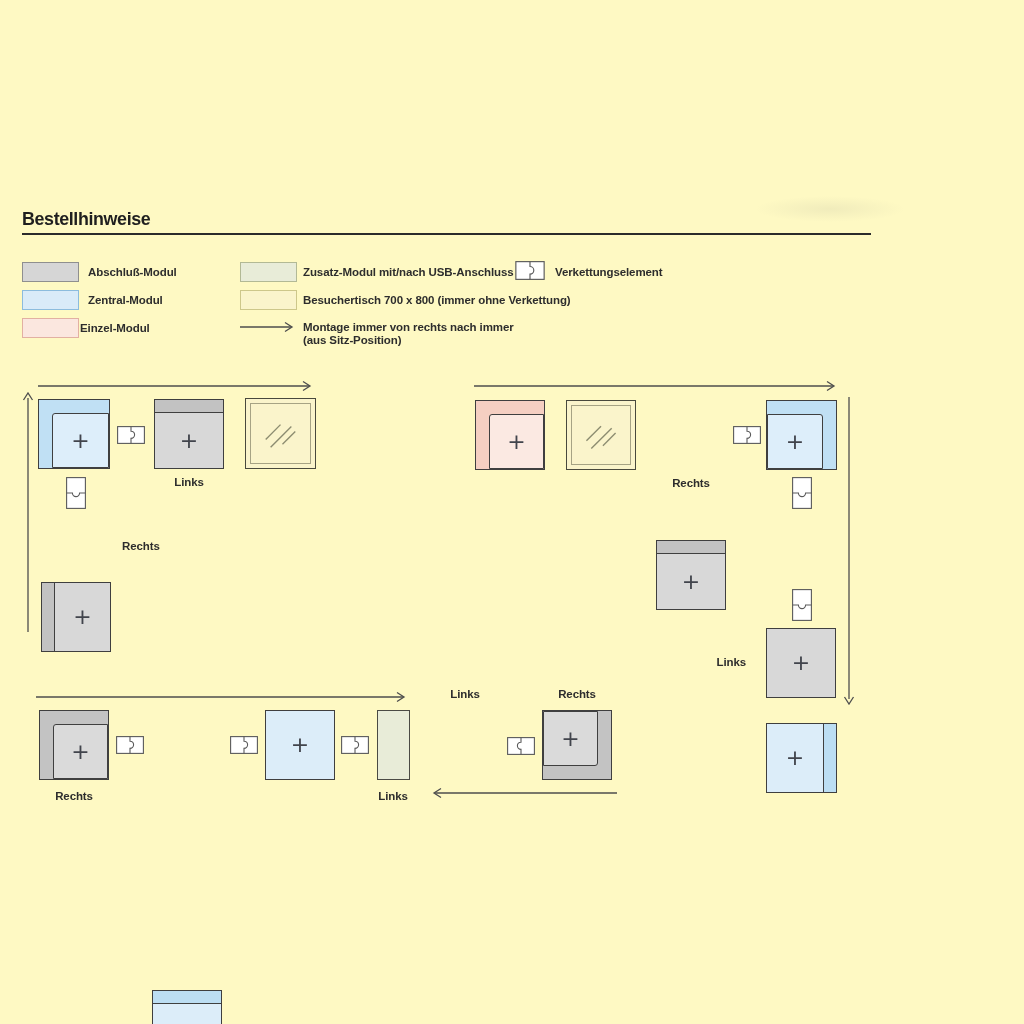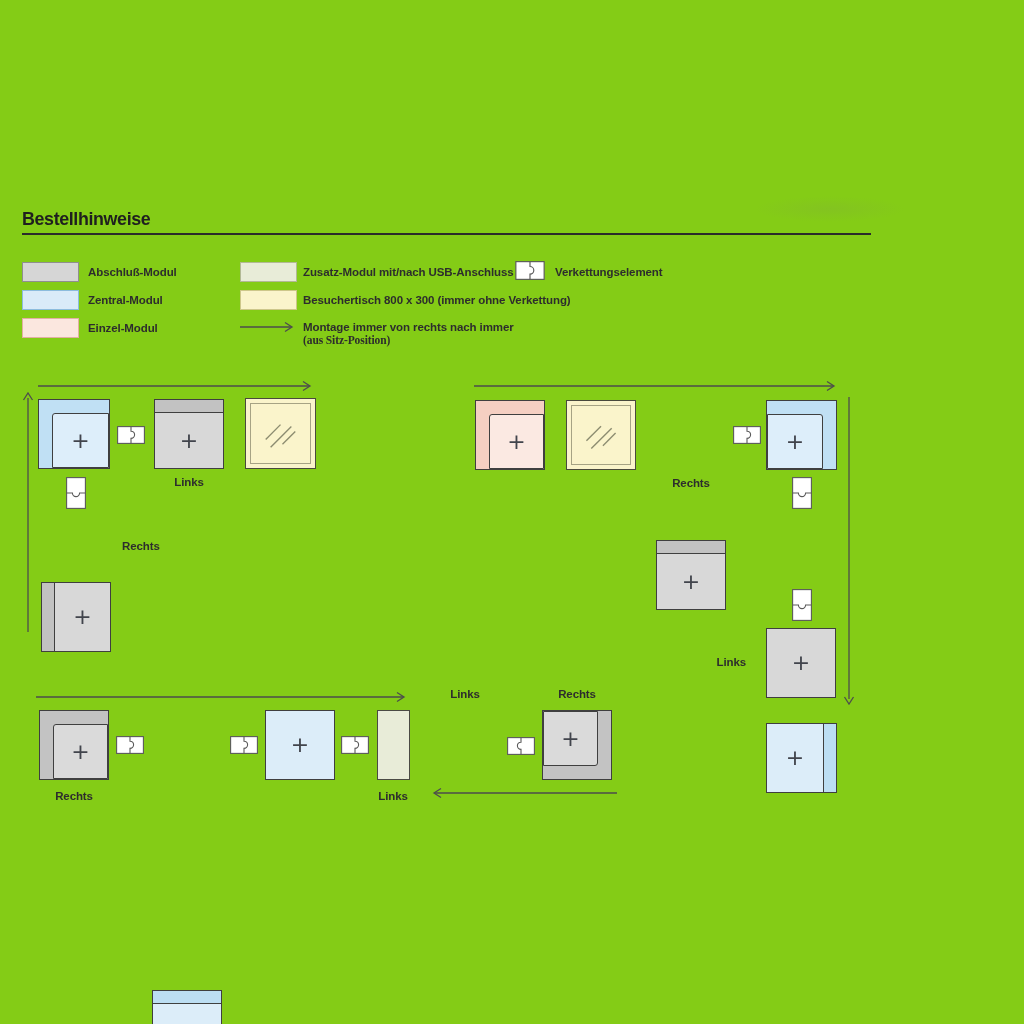--- a/index.html
+++ b/index.html
@@ -1,16 +1,16 @@
 <!DOCTYPE html>
 <html><head>
 <meta charset="utf-8">
 <style>
   html,body{margin:0;padding:0;background:#ffffff;}
-  #canvas{position:relative;width:1024px;height:1024px;background:#84cc16;overflow:hidden;
+  #canvas{position:relative;width:1024px;height:1024px;background:#fef9c3;overflow:hidden;
           font-family:"Liberation Sans",sans-serif;color:#2d2d2d;}
 
   
   .title{position:absolute;left:22px;top:208px;font-size:19px;font-weight:bold;
          letter-spacing:-0.4px;transform:scaleX(0.94);transform-origin:left center;color:#1f1f1f;}
   .rule{position:absolute;left:22px;top:233px;width:849px;height:2px;background:#2b2b2b;}
   .smudge{position:absolute;left:755px;top:196px;width:150px;height:26px;border-radius:50%;
           background:radial-gradient(closest-side,rgba(120,120,120,0.10),rgba(120,120,120,0));}
 
   
@@ -80,32 +80,32 @@
 
   <div class="smudge"></div>
   <div class="title">Bestellhinweise</div>
   <div class="rule"></div>
 
   <div class="swatch sw-gray" style="left:22px;top:262px;"></div>
   <div class="lg-label" style="left:88px;top:266px;">Abschluß-Modul</div>
   <div class="swatch sw-blue" style="left:22px;top:290px;"></div>
   <div class="lg-label" style="left:88px;top:294px;">Zentral-Modul</div>
   <div class="swatch sw-pink" style="left:22px;top:318px;"></div>
-  <div class="lg-label" style="left:88px;top:322px;">Einzel-Modul</div>
+  <div class="lg-label" style="left:80px;top:322px;">Einzel-Modul</div>
 
   <div class="swatch sw-green" style="left:240px;top:262px;"></div>
   <div class="lg-label" style="left:303px;top:266px;">Zusatz-Modul mit/nach USB-Anschluss</div>
   <div class="swatch sw-yellow" style="left:240px;top:290px;"></div>
-  <div class="lg-label" style="left:303px;top:294px;">Besuchertisch 800 x 300 (immer ohne Verkettung)</div>
+  <div class="lg-label" style="left:303px;top:294px;">Besuchertisch 700 x 800 (immer ohne Verkettung)</div>
   <svg class="icon arrow" style="left:240px;top:321px;" width="58" height="12" viewBox="0 0 58 12">
     <line x1="0" y1="6" x2="51" y2="6"></line>
       <path d="M45 1.5 L52 6 L45 10.5"></path>
   </svg>
   <div class="lg-label" style="left:303px;top:321px;">Montage immer von rechts nach immer</div>
-  <div class="lg-label" style="left:303px;top:334px;font-family:Liberation Serif, serif;">(aus Sitz-Position)</div>
+  <div class="lg-label" style="left:303px;top:334px;">(aus Sitz-Position)</div>
 
   <svg class="icon conn" style="left:515px;top:261px;" width="30" height="19" viewBox="0 0 28 18">
     <rect x="0.6" y="0.6" width="26.8" height="16.8"></rect>
       <path d="M14 0.6 V5.2 a3.6 3.6 0 0 1 0 7.2 V17.4"></path>
   </svg>
   <div class="lg-label" style="left:555px;top:266px;">Verkettungselement</div>
 
   <svg class="icon arrow" style="left:38px;top:380px;" width="278" height="12" viewBox="0 0 278 12">
     <line x1="0" y1="6" x2="271" y2="6"></line>
       <path d="M265 1.5 L272 6 L265 10.5"></path>

